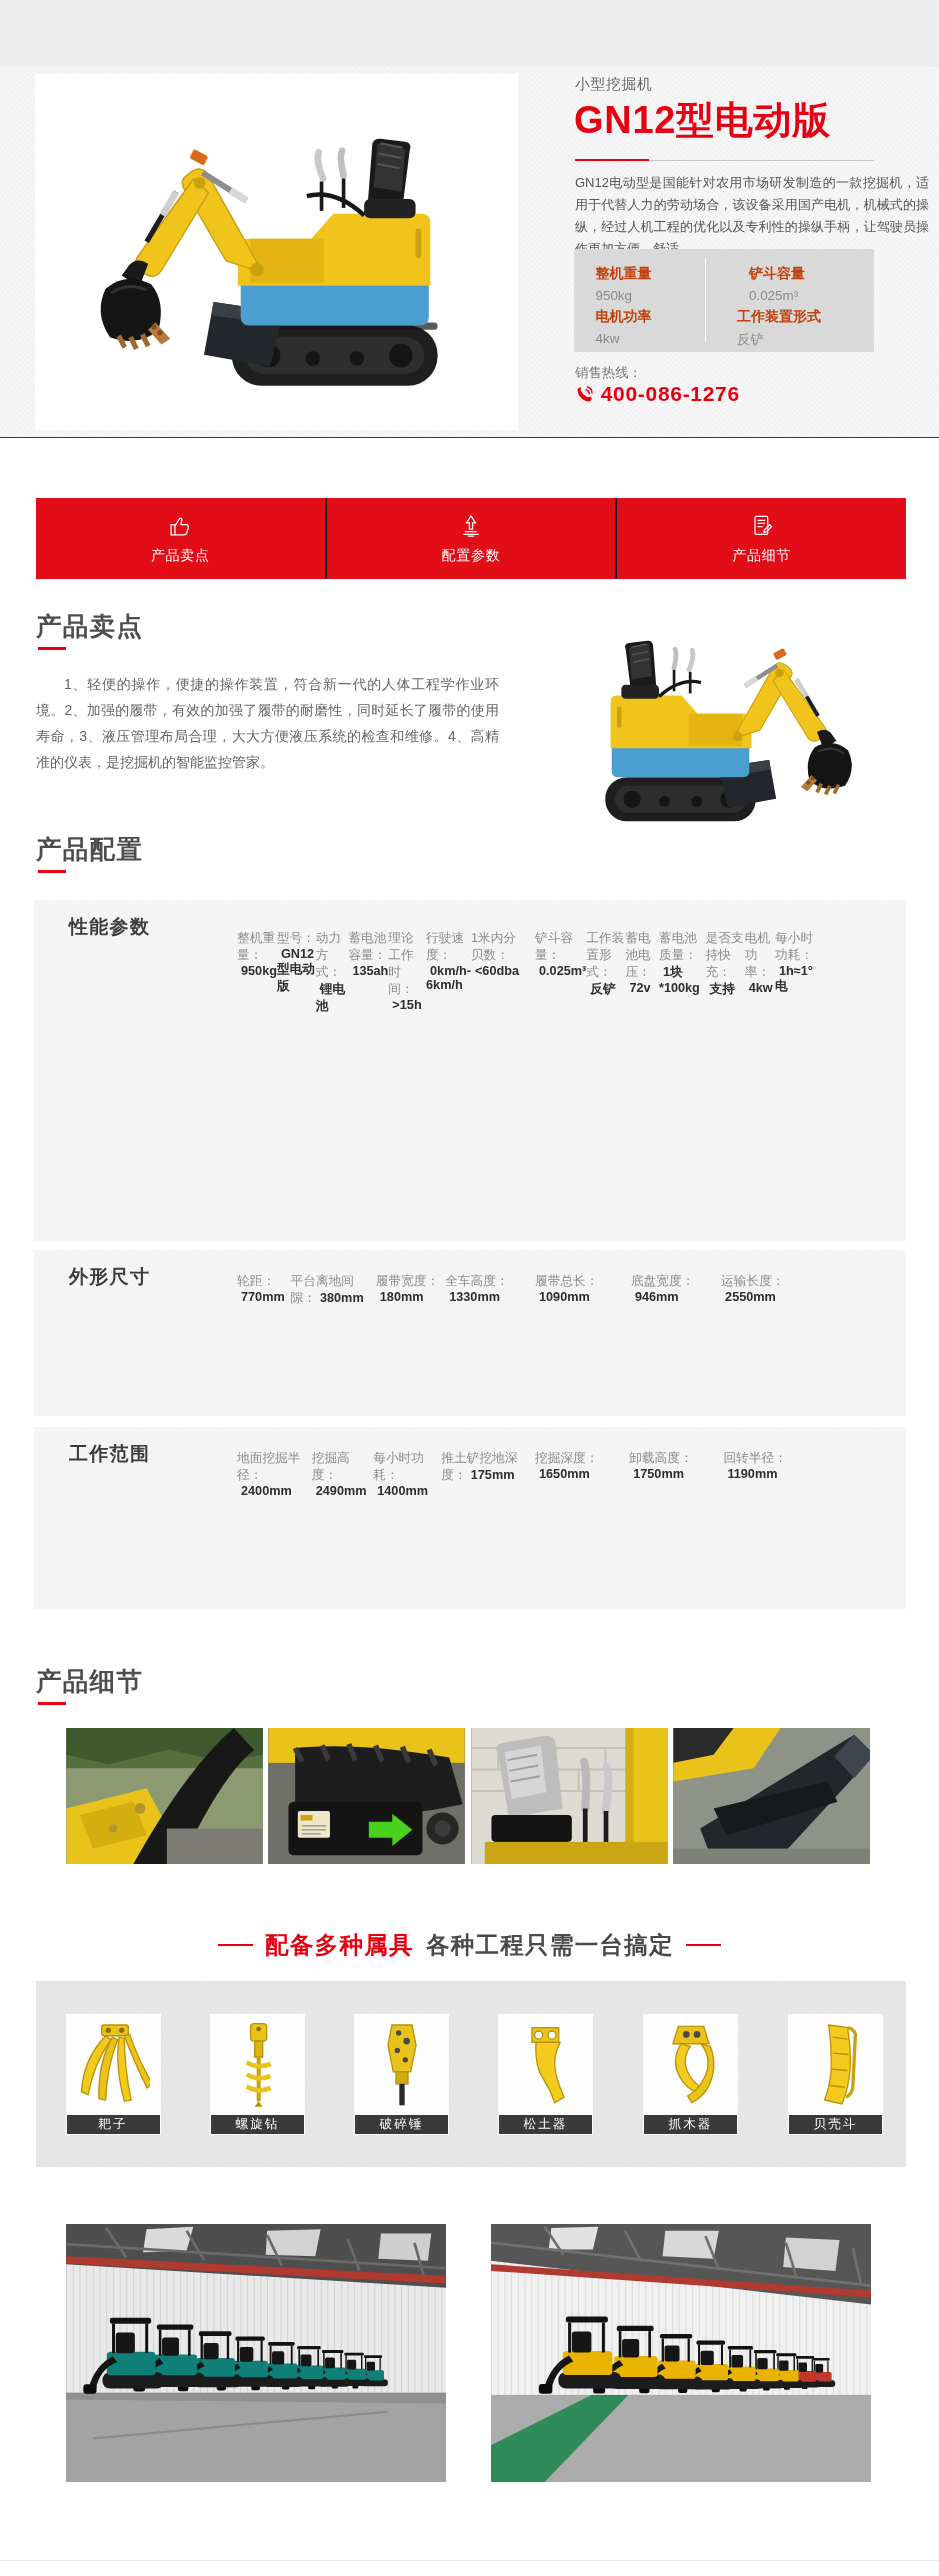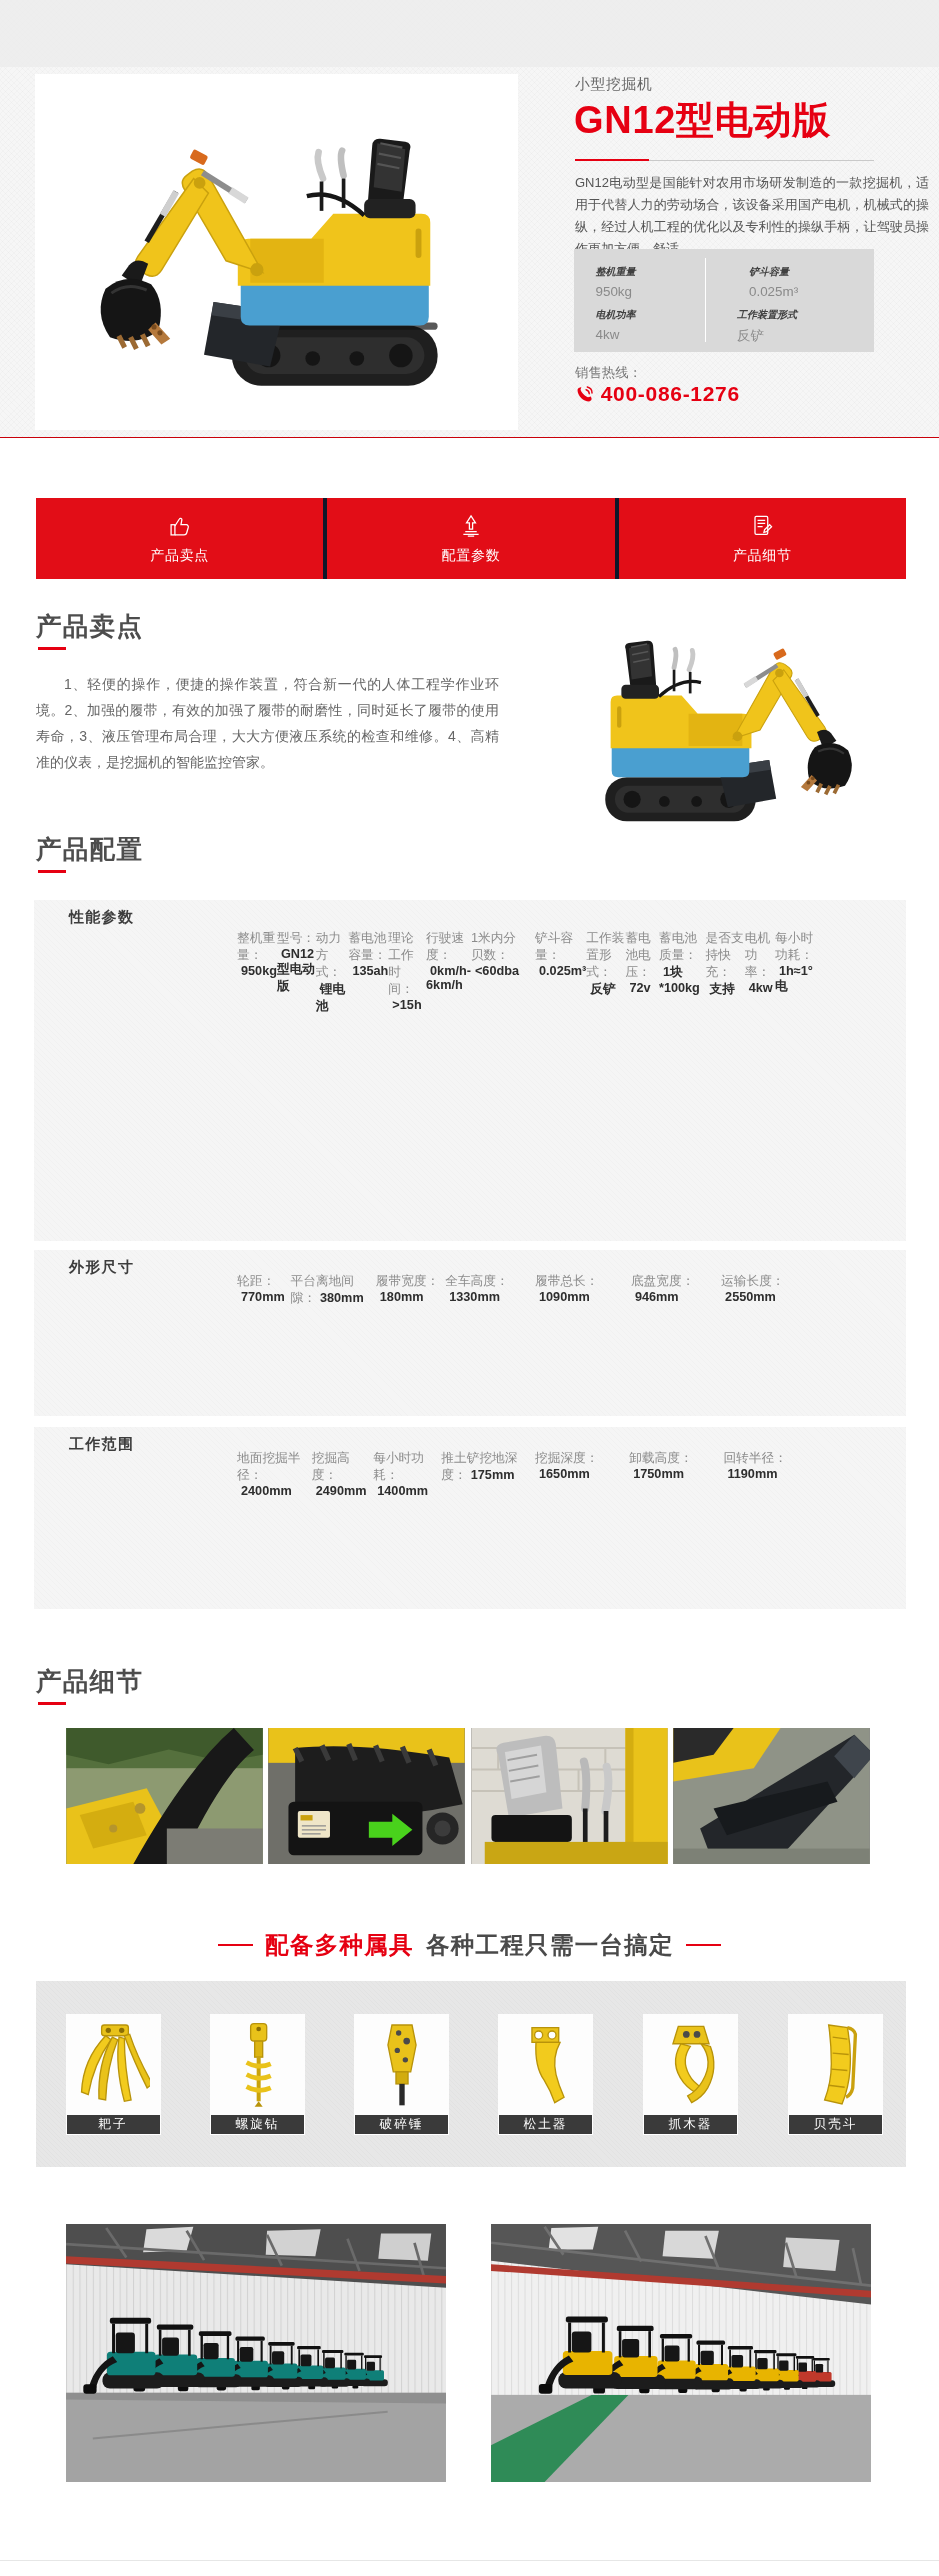--- a/index.html
+++ b/index.html
@@ -19,50 +19,50 @@
 
   .hero-category { position:absolute; left:575px; top:75px; font-size:14.8px; color:#666; letter-spacing:0.7px; }
   .hero-title { position:absolute; left:574px; top:95px; font-size:38px; font-weight:800; color:#e60012; letter-spacing:0.7px; }
   .hero-divider-red { position:absolute; left:575px; top:159px; width:74px; height:2px; background:#e60012; }
   .hero-divider-gray { position:absolute; left:649px; top:160px; width:225px; height:0.7px; background:#c9c9c9; }
   .hero-desc { position:absolute; left:575px; top:172px; width:354px; font-size:13px; line-height:22px; color:#555; text-align:justify; }
 
   .quick-specs { position:absolute; left:574px; top:249px; width:300px; height:103px; background:#d9d9d9; }
   .quick-specs .vdiv { position:absolute; left:131px; top:9.4px; width:1.3px; height:84px; background:#ffffff; }
   .qcell { position:absolute; }
-  .qcell .qlab { font-size:10px; font-weight:700; color:#404040; display:block;font-style:italic; }
+  .qcell .qlab { font-size:14px; font-weight:700; color:#c2410c; display:block; }
   .qcell .qval { font-size:13.4px; color:#8a8a8a; display:block; margin-top:4.7px; }
   .qc0 { left:21.5px; top:16px; } .qc1 { left:163px; top:16px;margin-left:12px; }
   .qc2 { left:21.5px; top:59px; } .qc3 { left:163px; top:59px; }
 
   .hotline-label { position:absolute; left:575px; top:364px; font-size:13.4px; color:#777; }
   .hotline-row { position:absolute; left:575px; top:382px; display:flex; align-items:center; gap:6.7px; cursor:pointer; }
   .hotline-number { font-size:21px; font-weight:800; color:#e60012; letter-spacing:0.7px; }
 
   .red-hr { position:absolute; left:0; top:437px; width:939px; height:1.3px; background:#c9000a; }
 
   
   .navbar { position:absolute; left:36px; top:498px; width:870px; height:81px; background:#e20d17; display:flex; }
   .navtab { flex:1; display:flex; flex-direction:column; align-items:center; justify-content:center; gap:6.7px; cursor:pointer; }
-  .navtab + .navtab { border-left:4px solid #0f172a; }
+  .navtab + .navtab { border-left:2px solid #0f172a; }
   .navtab .tlabel { color:#fff; font-size:14px; letter-spacing:0.7px; }
 
   
   .sec-heading { position:absolute; left:36px; font-size:25.5px; font-weight:800; color:#4d4d4d; letter-spacing:1.3px; }
   .sec-underline { position:absolute; left:38px; width:28px; height:2.7px; background:#e60012; }
 
   .sell-text { position:absolute; left:36px; top:671px; width:463px; font-size:14px; line-height:26px; color:#666; text-indent:2em; text-align:justify; }
   .sell-img { position:absolute; left:576px; top:616px; width:295px; height:215px; }
 
   
   .spec-panel { position:absolute; left:34px; width:872px;
     background:
       repeating-linear-gradient(45deg, rgba(0,0,0,.015) 0 0.7px, transparent 0.7px 4px),
       #f5f5f5; }
-  .spec-title { position:absolute; left:35px; top:8px; font-size:15px; font-weight:700; color:#3d3d3d; letter-spacing:1.3px; }
+  .spec-title { position:absolute; left:35px; top:14px; font-size:19px; font-weight:700; color:#3d3d3d; letter-spacing:1.3px; }
   .spec-col { position:absolute; display:flex; flex-direction:row;margin-left:8px; }
   .spec-row { font-size:12.7px; }
   .spec-row .lab { color:#8c8c8c; }
   .spec-row .val { color:#2e2e2e; font-weight:600; margin-left:4px; }
   .p1 .spec-col { top:29.5px; } .p1 .spec-row { height:38px; }
   .p2 .spec-col, .p3 .spec-col { top:23px; } .p2 .spec-row, .p3 .spec-row { height:36px; }
   .col-l { left:195px; width:282px; } .col-r { left:493px; width:282px; }
   .panel-1 { top:900px; height:341px; }
   .panel-2 { top:1250px; height:166px; }
   .panel-3 { top:1427px; height:182px; }

